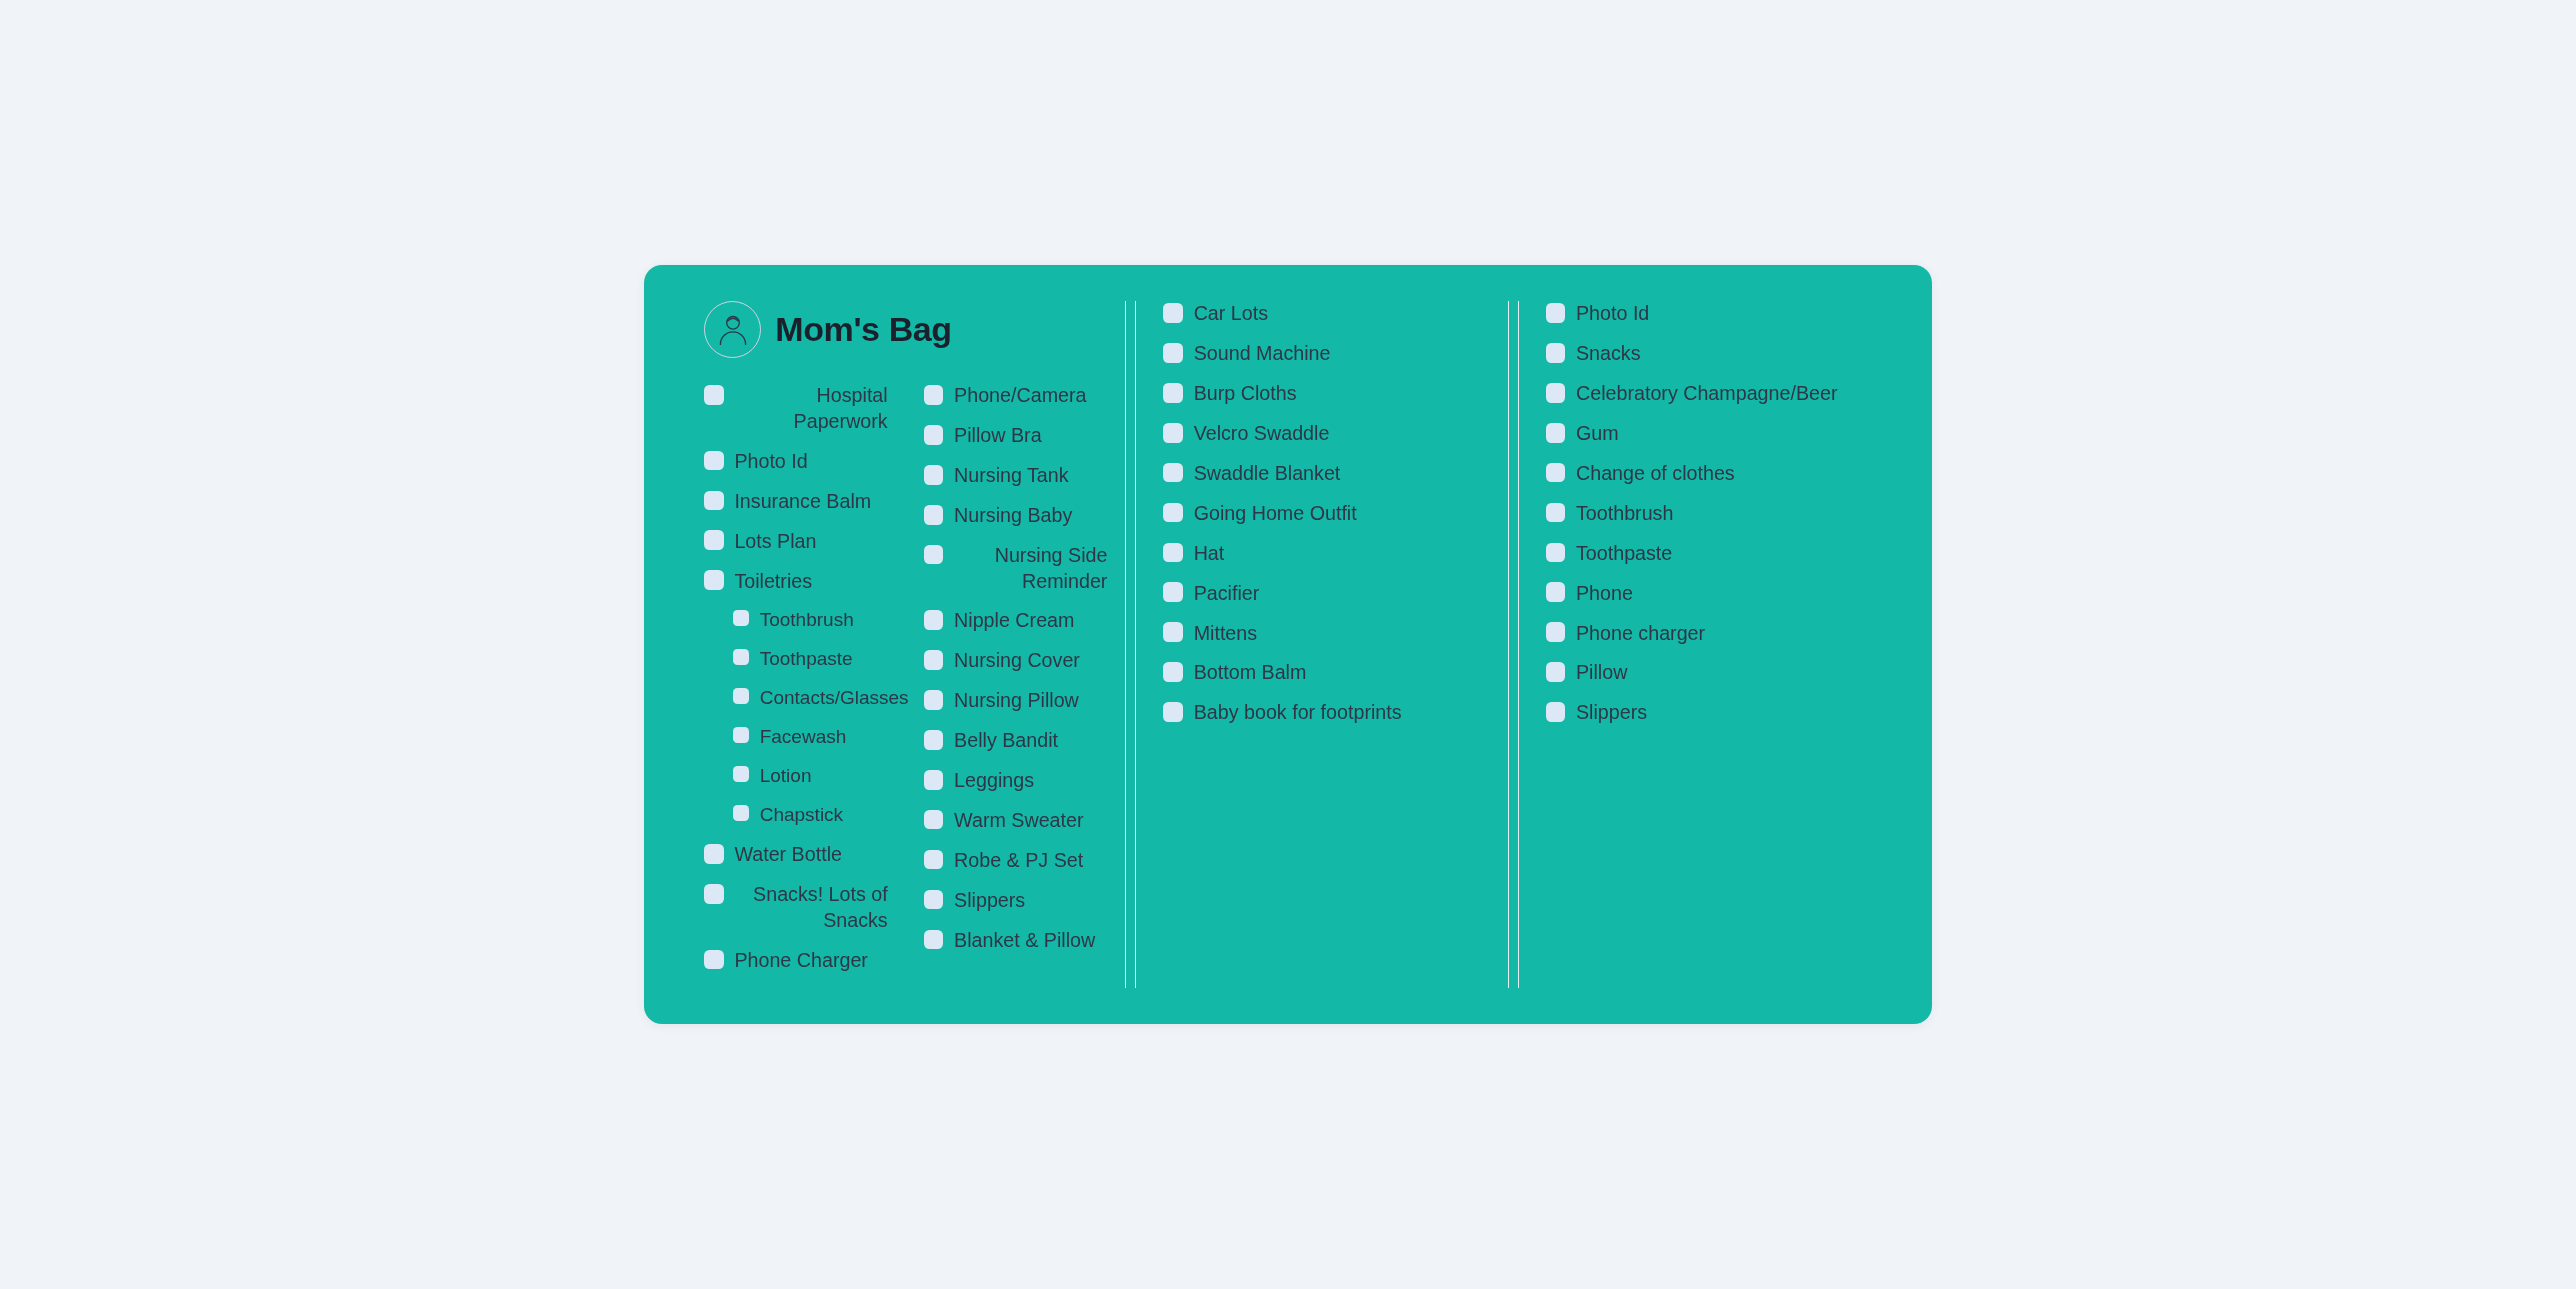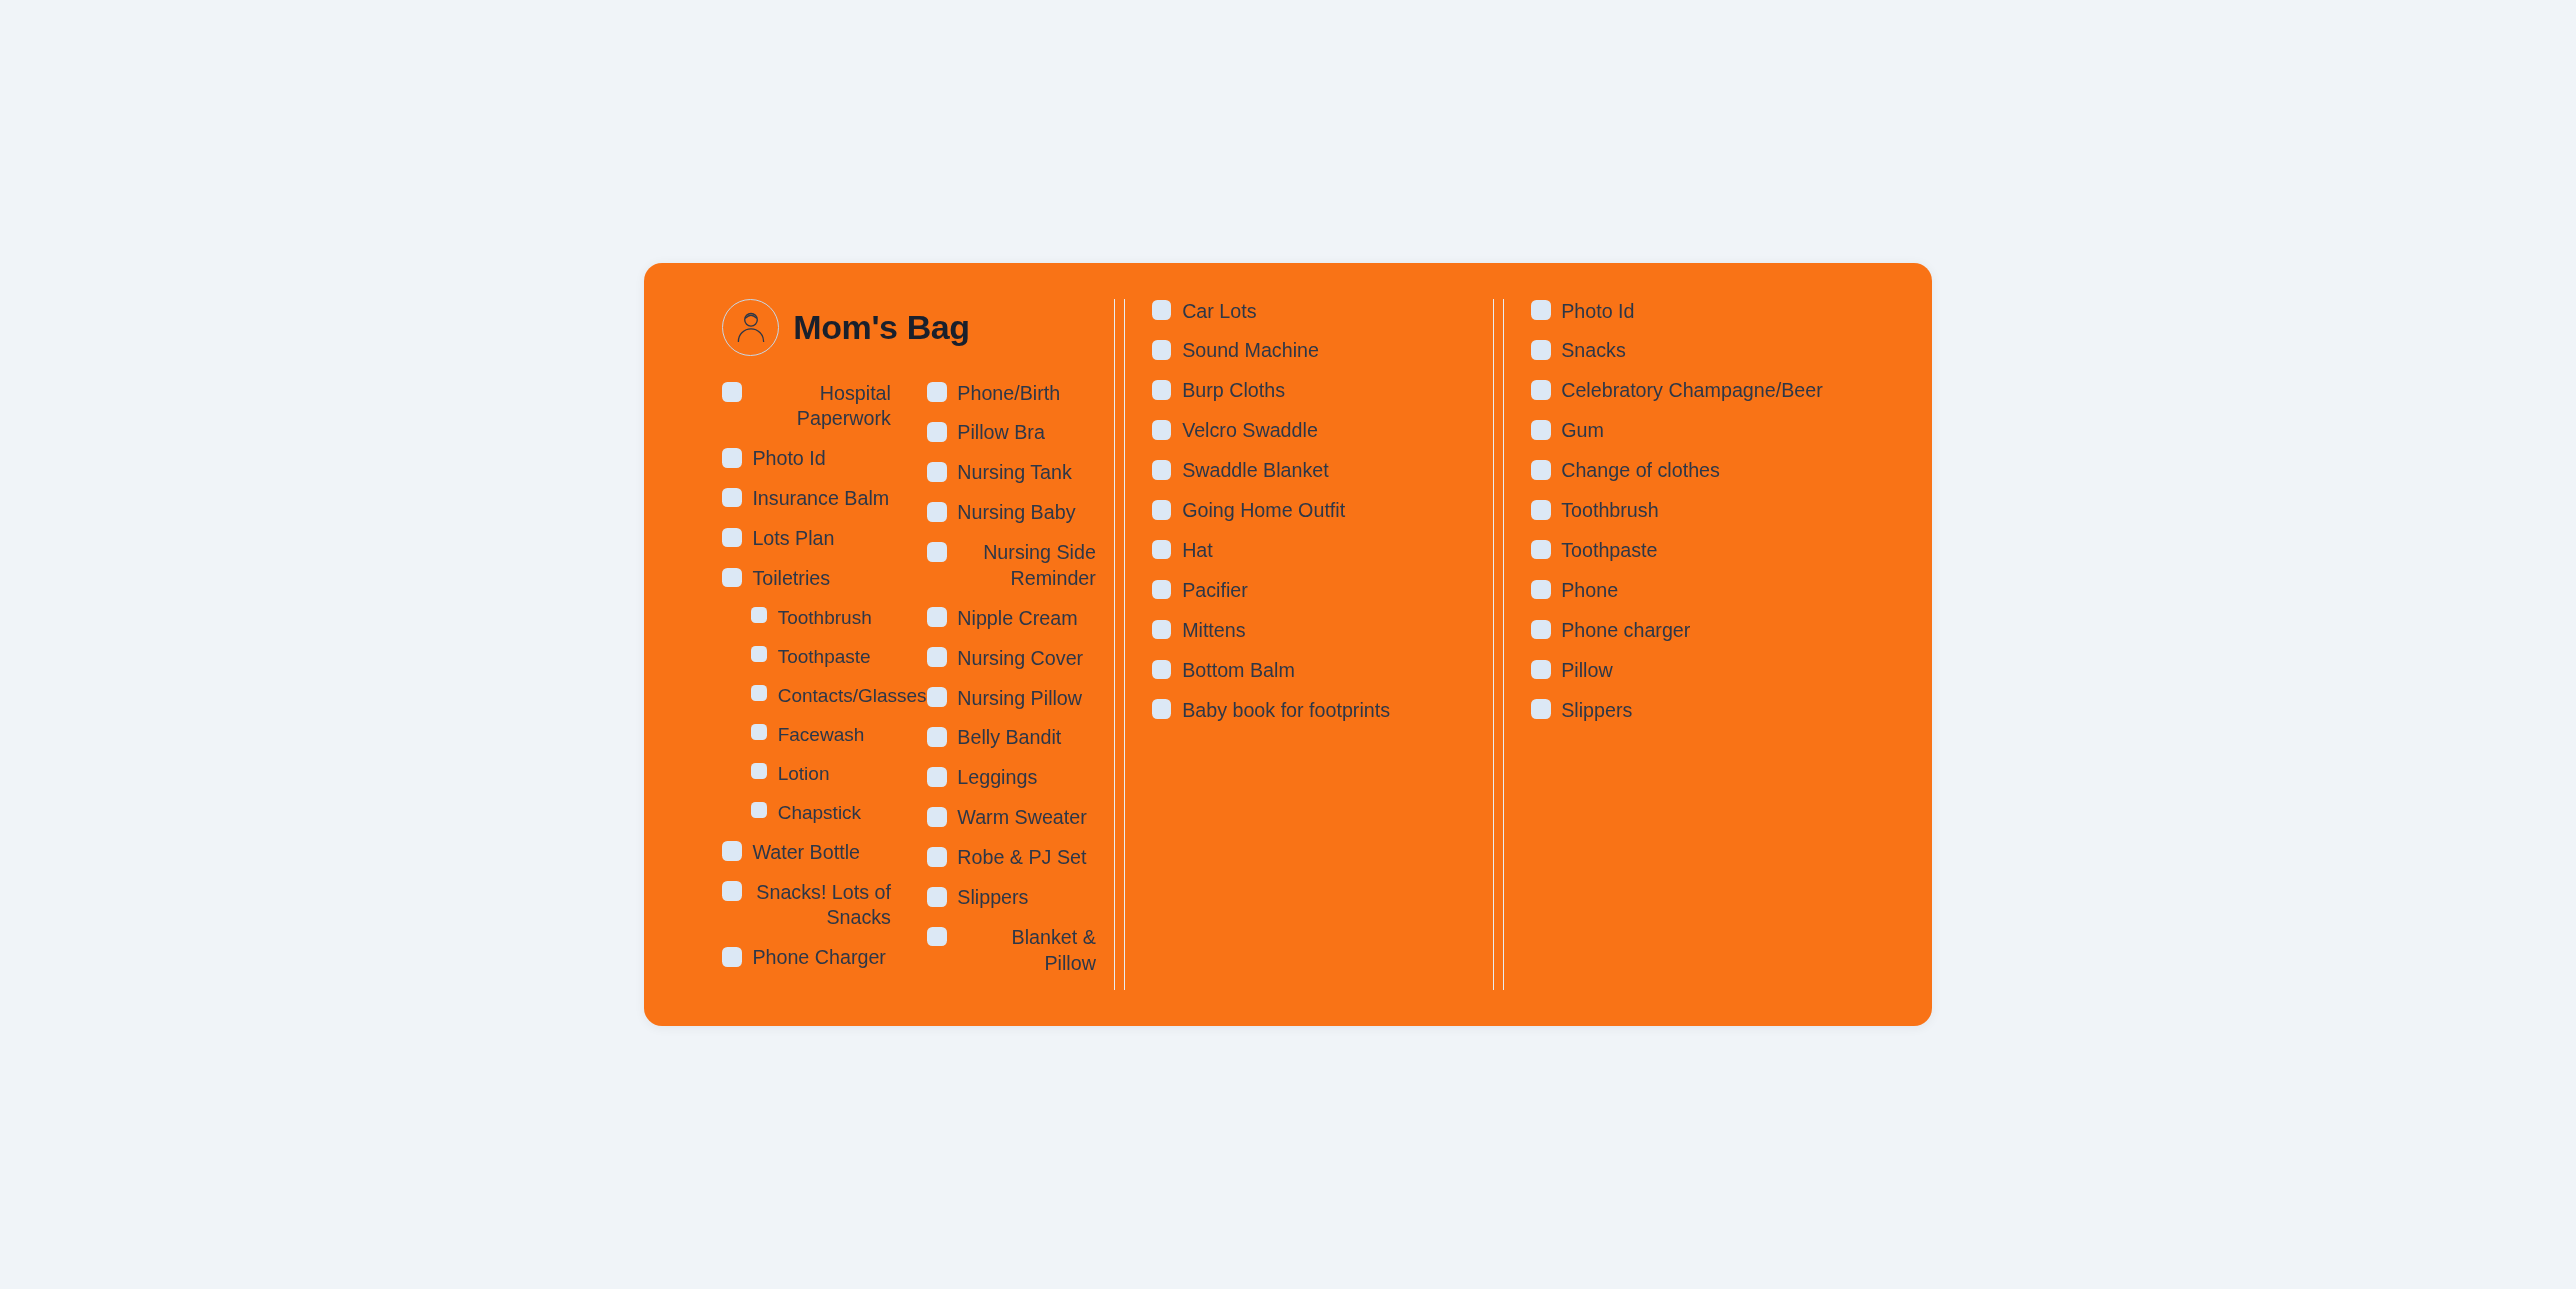--- a/index.html
+++ b/index.html
@@ -6,23 +6,23 @@
     body {
       background: #f0f4f8;
       font-family: -apple-system, BlinkMacSystemFont, 'Segoe UI', Helvetica, Arial, sans-serif;
       display: flex;
       justify-content: center;
       align-items: center;
       min-height: 100vh;
       padding: 21.5px;
     }
     .card {
-      background: #f97316;
+      background: #14b8a6;
       border-radius: 18px;
-      padding: 36px 60px;
+      padding: 36px 42px;
       display: flex;
       gap: 0;
       max-width: 1288px;
       width: 100%;
       box-shadow: 0 1.8px 10.7px rgba(0,0,0,0.06);
     }
     .section {
       flex: 1;
       padding: 0 18px;
     }
@@ -179,21 +179,21 @@
             <li>
               <div class="checkbox"></div>
               <span>Phone Charger</span>
             </li>
           </ul>
         </div>
         <div class="col">
           <ul class="checklist">
             <li>
               <div class="checkbox"></div>
-              <span>Phone/Birth</span>
+              <span>Phone/Camera</span>
             </li>
             <li>
               <div class="checkbox"></div>
               <span>Pillow Bra</span>
             </li>
             <li>
               <div class="checkbox"></div>
               <span>Nursing Tank</span>
             </li>
             <li>

